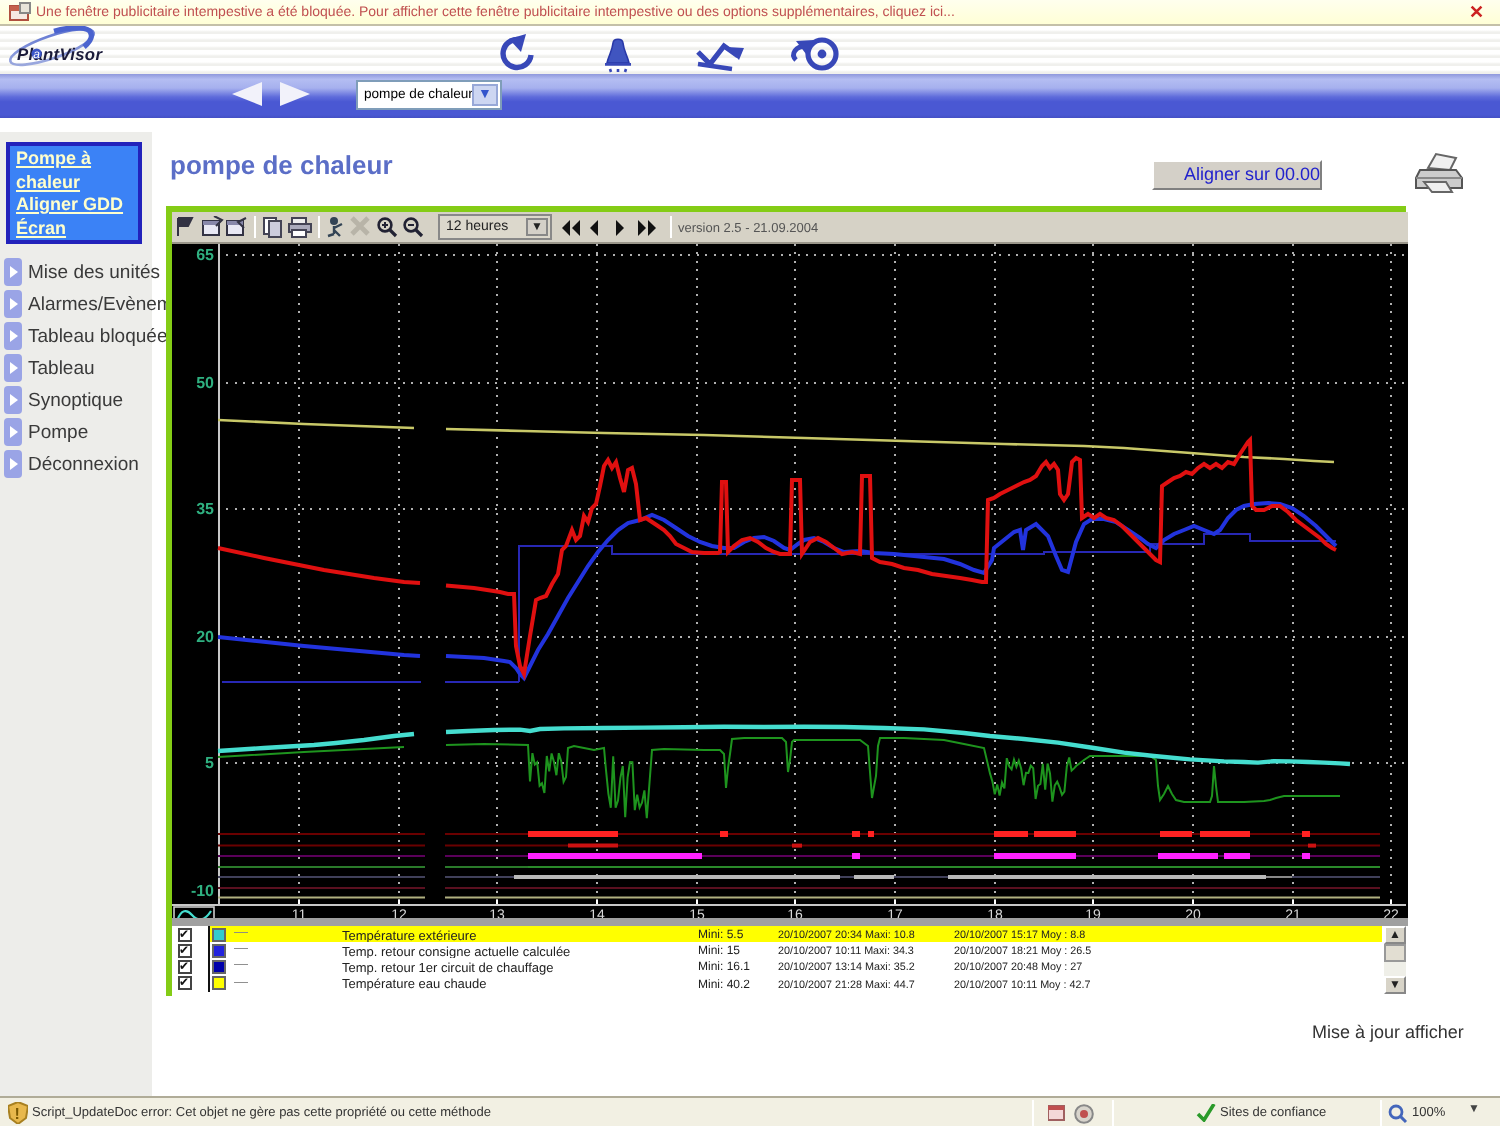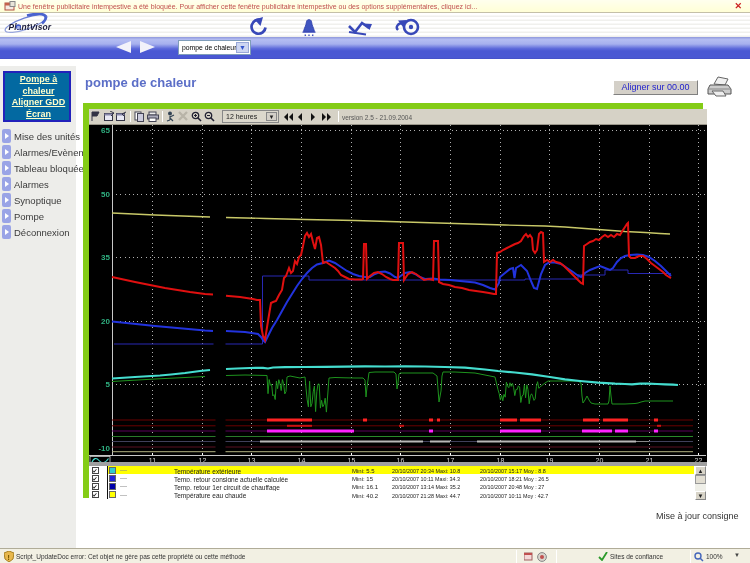--- a/index.html
+++ b/index.html
@@ -24,40 +24,40 @@
 .navarrow { position:absolute; width:0; height:0; top:3px; }
 #arrL { left:116px; top:4px; border-right:15px solid #f2f2fa; border-top:6.5px solid transparent; border-bottom:6.5px solid transparent; }
 #arrR { left:140px; top:4px; border-left:15px solid #f2f2fa; border-top:6.5px solid transparent; border-bottom:6.5px solid transparent; }
 #navdd { position:absolute; left:178px; top:3px; width:73px; height:15px; background:#ffffff;
   border:1px solid #7f9db9; font-size:6.8px; color:#000; padding:3px 0 0 3px; white-space:nowrap; overflow:hidden; }
 #navdd .btn { position:absolute; right:1px; top:1px; width:13px; height:11px; background:#cdd6f2;
   border:1px solid #98a8d8; font-size:7px; color:#3355cc; text-align:center; line-height:10px; }
 
 
 #sidebar { left:0; top:66px; width:76px; height:482px; background:#ededea; }
-#navybox { left:3px; top:71px; width:68px; height:51px; background:#0369a1; border:2px solid #2222bb; padding:1px 0 0 3px;text-align:center; }
+#navybox { left:3px; top:71px; width:68px; height:51px; background:#3b82f6; border:2px solid #2222bb; padding:1px 0 0 3px; }
 #navybox a { display:block; color:#ffffcc; font-weight:bold; font-size:9px; line-height:11.5px; text-decoration:underline; }
 .menuitem { position:absolute; left:0; height:16px; width:80px; }
 .menuitem .tab { position:absolute; left:2px; top:0px; width:9px; height:14px; background:#9aa4e6; border-radius:2px; }
 .menuitem .tab:after { content:""; position:absolute; left:3px; top:4px; width:0; height:0;
   border-left:4px solid #ffffff; border-top:3px solid transparent; border-bottom:3px solid transparent; }
 .menuitem .lbl { position:absolute; left:14px; top:2px; font-size:9.5px; color:#3a3a3a; white-space:nowrap; }
 
 
 #title { left:85px; top:75px; font-size:13px; font-weight:bold; color:#5b6ec7; }
 
 
-#alignbtn { left:613px; top:80px; width:85px; height:15px; background:#d4d0c8;
+#alignbtn { left:576px; top:80px; width:85px; height:15px; background:#d4d0c8;
   border-top:1px solid #ffffff; border-left:1px solid #ffffff;
   border-right:1px solid #808080; border-bottom:1px solid #808080;
-  color:#2222cc; font-size:9px; text-align:center; line-height:13px; }
+  color:#2222cc; font-size:9px; text-align:right; line-height:13px; }
 
 
 #chartbox { left:83px; top:103px; width:620px; height:395px; background:#000;
-  border:6px solid #84cc16; }
+  border:3px solid #84cc16; }
 #ctoolbar { position:absolute; left:0; top:0; width:618px; height:16px; background:#d6d2c6;
   border-bottom:1px solid #9a968a; font-size:8px; color:#333; }
 .ticon { position:absolute; top:2px; }
 .tsep { position:absolute; top:2px; width:1px; height:11px; background:#aaa69a; border-right:1px solid #fff; }
 #tdd { position:absolute; left:133px; top:1px; width:57px; height:13px; background:#dcd8cc;
   border:1px solid #888; font-size:7px; padding:2px 0 0 3px; color:#222; }
 #tdd .btn { position:absolute; right:1px; top:1px; width:11px; height:9px; background:#d4d0c8;
   border:1px solid #888; font-size:6px; text-align:center; line-height:8px; color:#222; }
 #tver { position:absolute; left:253px; top:5px; color:#555; font-size:6.5px; }
 
@@ -153,21 +153,21 @@
   <div class="menuitem" style="top:145px">
       <div class="tab"></div>
       <div class="lbl">Alarmes/Evènem</div>
     </div>
   <div class="menuitem" style="top:161px">
       <div class="tab"></div>
       <div class="lbl">Tableau bloquée</div>
     </div>
   <div class="menuitem" style="top:177px">
       <div class="tab"></div>
-      <div class="lbl">Alarmes</div>
+      <div class="lbl">Tableau</div>
     </div>
   <div class="menuitem" style="top:193px">
       <div class="tab"></div>
       <div class="lbl">Synoptique</div>
     </div>
   <div class="menuitem" style="top:209px">
       <div class="tab"></div>
       <div class="lbl">Pompe</div>
     </div>
   <div class="menuitem" style="top:225px">
@@ -418,21 +418,21 @@
       </div>
       <div class="colsep"></div>
       <div id="lscroll">
         <div class="sbtn" style="top:0">▲</div>
         <div class="sbtn" style="top:9px;border:1px solid #999;background:#e2ded2"></div>
         <div class="sbtn" style="top:25px">▼</div>
       </div>
     </div>
   </div>
 
-  <div class="abs" id="maj">Mise à jour consigne</div>
+  <div class="abs" id="maj">Mise à jour afficher</div>
   <div class="abs" id="statusbar">
     <svg style="position:absolute;left:4px;top:2px" width="10" height="11" viewBox="0 0 10 11">
       <path d="M5 0 L10 2 L9 8 L5 11 L1 8 L0 2 Z" fill="#e8b84c" stroke="#a88020"></path>
       <text x="3.2" y="8.5" font-size="8" font-weight="bold" fill="#7a5800">!</text>
     </svg>
     <span class="err">Script_UpdateDoc error: Cet objet ne gère pas cette propriété ou cette méthode</span>
     <div class="vsep" style="left:516px"></div>
     <svg style="position:absolute;left:524px;top:3px" width="26" height="10" viewBox="0 0 26 10">
       <rect x="0" y="1" width="8" height="7" fill="#f4d8d8" stroke="#a06060"></rect>
       <rect x="0" y="1" width="8" height="2" fill="#c05050"></rect>

